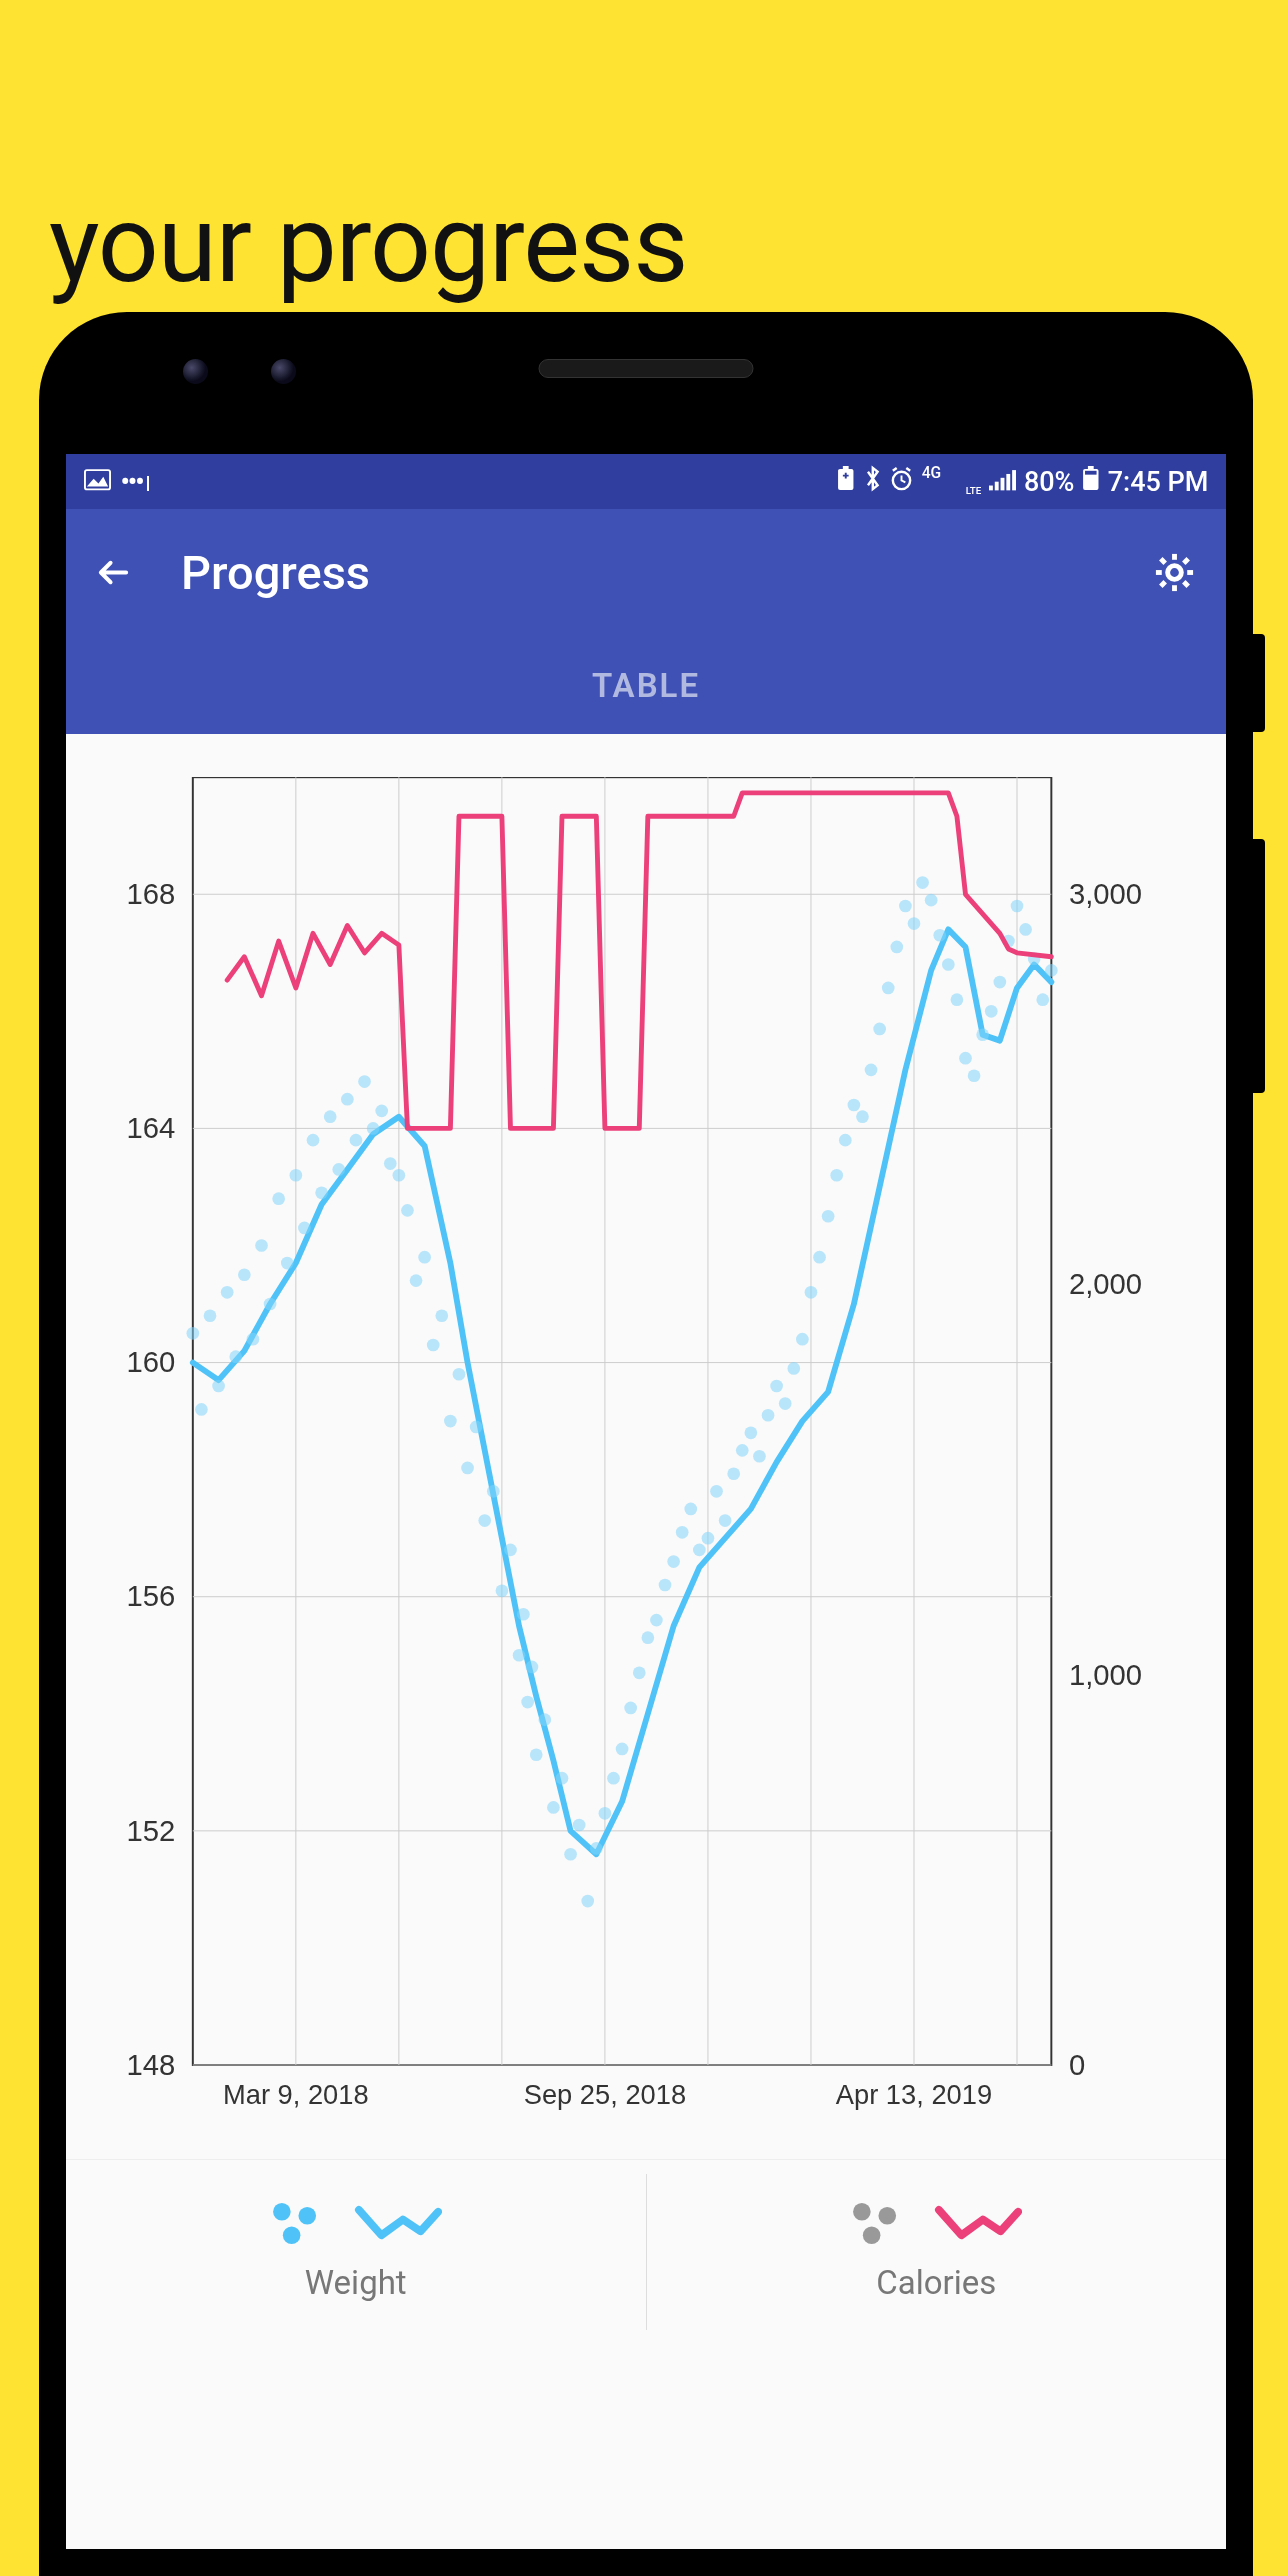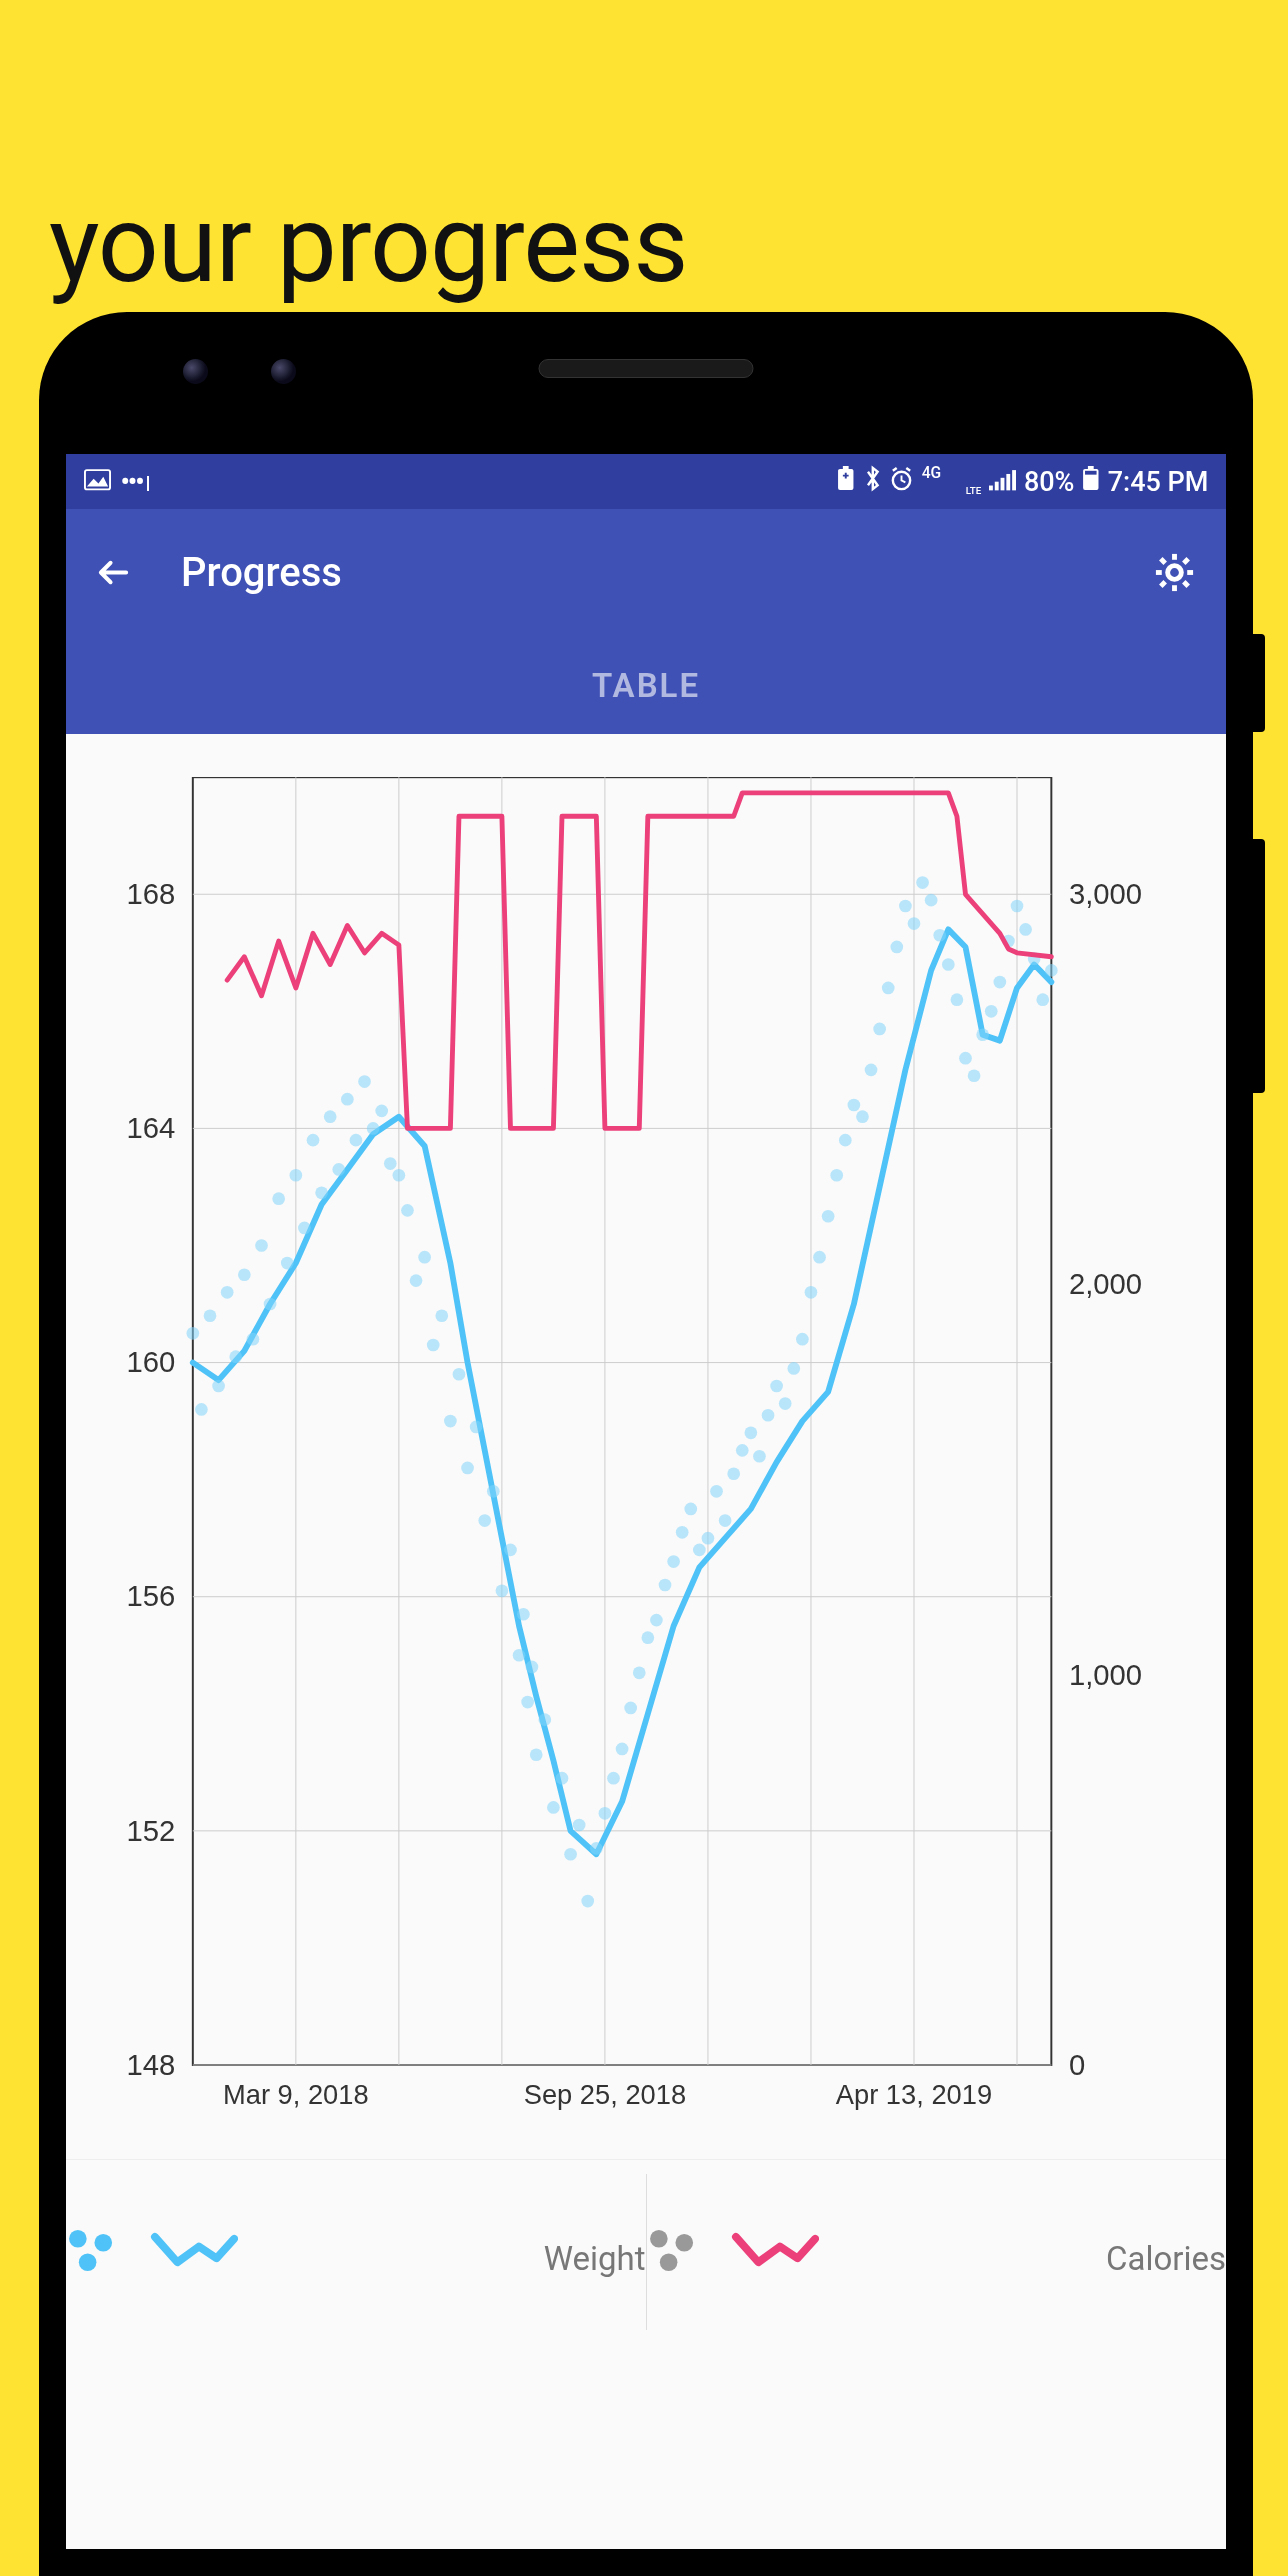--- a/index.html
+++ b/index.html
@@ -101,21 +101,21 @@
   }
   .back-arrow {
     width: 39px;
     height: 39px;
     display: flex;
     align-items: center;
     justify-content: center;
     margin-right: 47px;
   }
   .app-title {
-    font-size: 40px;
+    font-size: 47px;
     font-weight: 500;
     flex: 1;
   }
   .gear {
     width: 45px;
     height: 45px;
   }
   .tabs {
     background: #3f51b5;
     display: flex;
@@ -152,22 +152,23 @@
   .legend-bar {
     background: #fafafa;
     display: flex;
     height: 185px;
     border-top: 1px solid #eee;
     position: relative;
   }
   .legend-half {
     flex:1;
     display:flex;
+    flex-direction:column;
     align-items:center;
-    justify-content:space-between;
+    justify-content:center;
   }
   .legend-icons {
     display:flex;
     align-items:center;
     gap: 29px;
   }
   .legend-label {
     font-size: 33px;
     color: #777;
     margin-top: 13.7px;

